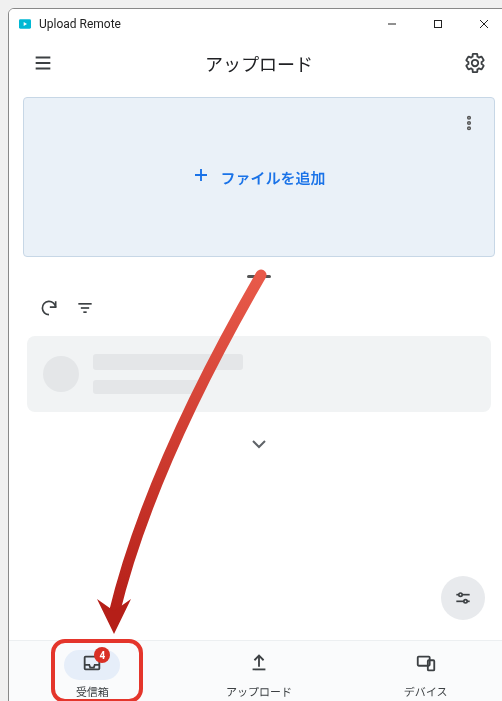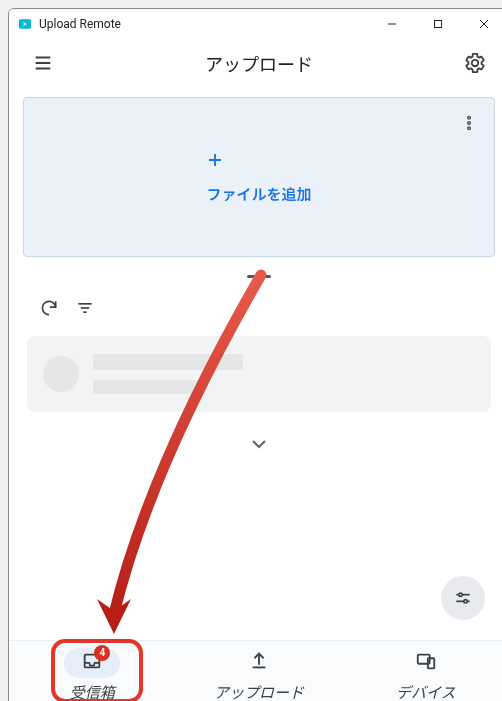--- a/index.html
+++ b/index.html
@@ -10,36 +10,36 @@
     .titlebar .spacer { flex:1; }
     .winbtn { width:46px; height:30px; display:flex; align-items:center; justify-content:center; font-size:13px; color:#222; }
     .winbtn svg { stroke:#222; }
     .content { flex:1; display:flex; flex-direction:column; position:relative; }
     .app-header { height:48px; display:flex; align-items:center; padding:0 12px; }
     .icon-btn { width:44px; height:44px; display:flex; align-items:center; justify-content:center; color:#3c4043; border-radius:50%; }
     .icon-btn svg { fill:none; stroke:currentColor; stroke-width:2; }
     .app-title { flex:1; text-align:center; font-size:18px; color:#202124; }
     .upload-area { margin:10px 14px 0 14px; height:160px; border:1px solid #c7d7e6; border-radius:4px; background:#eaf1f8; position:relative; display:flex; align-items:center; justify-content:center; }
     .more-dots { position:absolute; top:8px; right:8px; padding:8px; color:#555; }
-    .add-file { display:flex; gap:10px; color:#1a73e8; font-weight:600; font-size:15px;flex-direction:column; }
+    .add-file { display:flex; align-items:center; gap:10px; color:#1a73e8; font-weight:600; font-size:15px; }
     .drag-handle { display:flex; justify-content:center; padding:6px 0; }
     .drag-handle span { width:24px; height:3px; background:#555; border-radius:2px; display:block; }
     .section-header { display:flex; align-items:center; padding:6px 22px 10px 22px; }
     .section-title { flex:1; font-size:15px; color:#202124; }
     .device-list { margin:0 18px; background:#f1f3f4; border-radius:8px; padding:18px 16px; display:flex; align-items:center; gap:14px; }
     .avatar-ph { width:36px; height:36px; border-radius:50%; background:#e4e6e8; }
     .lines-ph .line1 { width:150px; height:16px; background:#e4e6e8; border-radius:3px; margin-bottom:10px; }
     .lines-ph .line2 { width:110px; height:14px; background:#e4e6e8; border-radius:3px; }
     .expand-row { display:flex; justify-content:center; padding:20px 0; color:#5f6368; }
     .float-btn { position:absolute; right:24px; bottom:88px; width:44px; height:44px; border-radius:50%; background:#e8eaed; display:flex; align-items:center; justify-content:center; color:#3c4043; }
     .bottom-nav { height:68px; border-top:1px solid #eceff1; background:#fafbfc; display:flex; padding:6px 0; }
     .nav-item { flex:1; display:flex; flex-direction:column; align-items:center; justify-content:center; gap:3px; position:relative; color:#3c4043; }
     .nav-icon-wrap { width:56px; height:30px; border-radius:15px; display:flex; align-items:center; justify-content:center; position:relative; }
     .nav-item.selected .nav-icon-wrap { background:#e6eef9; }
-    .nav-label { font-size:15px; color:#3c4043;font-style:italic; }
+    .nav-label { font-size:11px; color:#3c4043; }
     .badge { position:absolute; top:-3px; right:10px; background:#d93025; color:#fff; font-size:10px; font-weight:700; min-width:16px; height:16px; border-radius:8px; display:flex; align-items:center; justify-content:center; padding:0 3px; }
     .highlight { position:absolute; border:4px solid #e4352b; border-radius:14px; pointer-events:none; }
     .arrow-overlay { position:absolute; pointer-events:none; }
   </style>
 </head>
 <body>
 
 <div class="window">
 
   <div class="titlebar">

